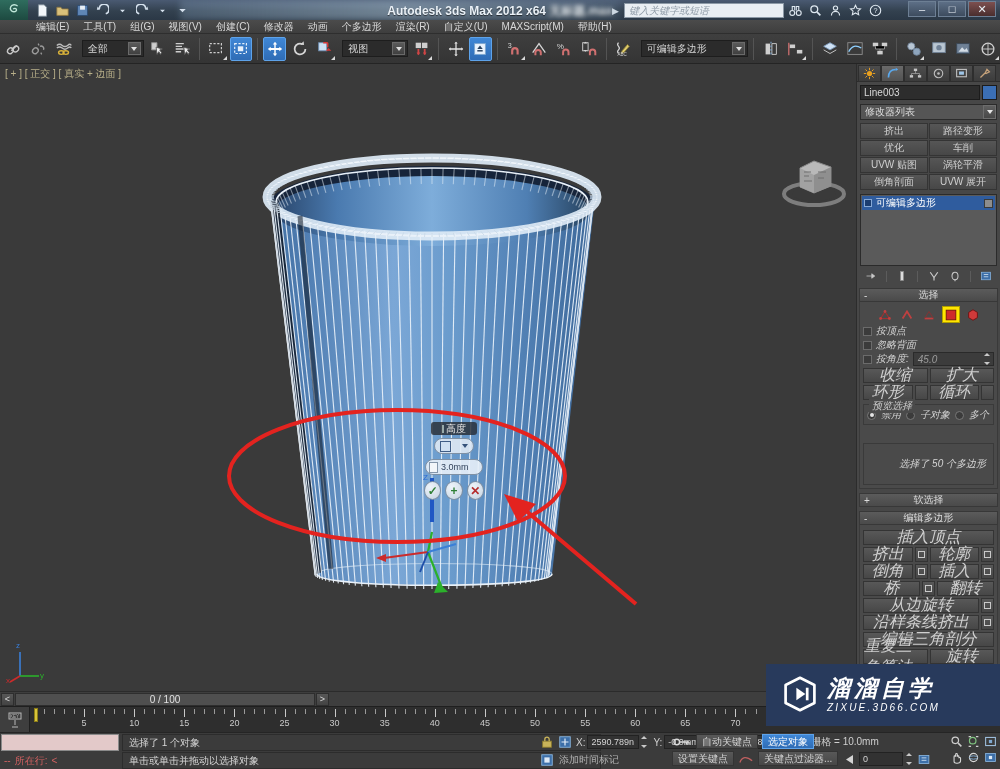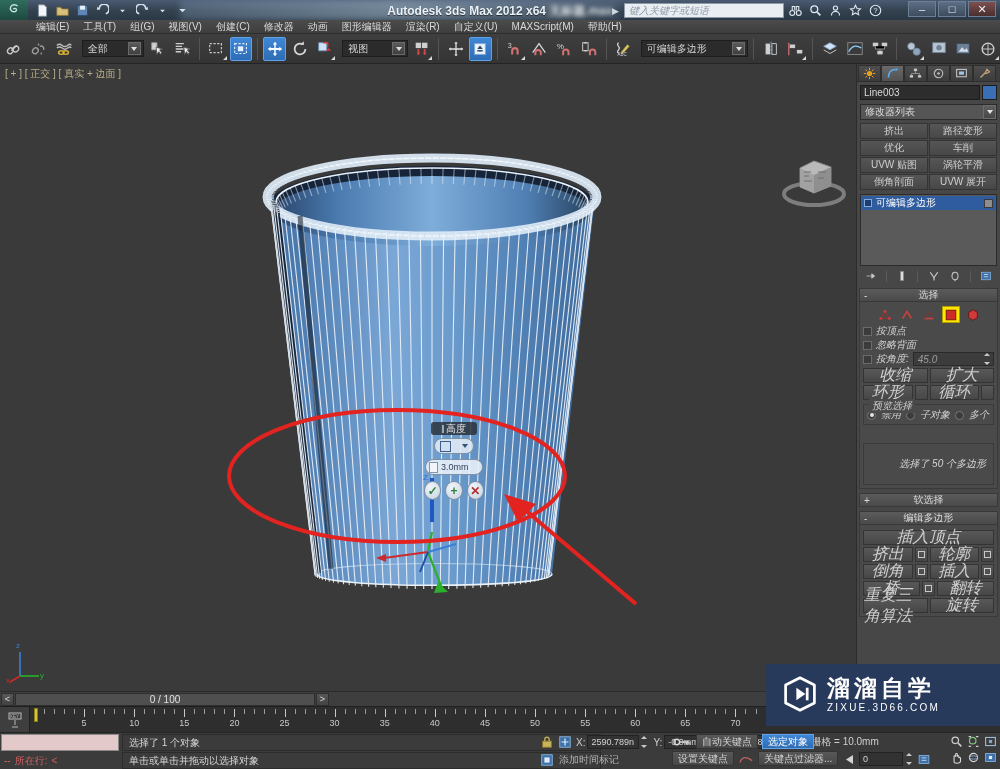--- a/index.html
+++ b/index.html
@@ -244,21 +244,21 @@
      background:radial-gradient(circle at 35% 30%, #eef4fa, #c6d3e0);
      border:1px solid #7e90a4; display:flex;align-items:center;justify-content:center;
      font-size:12px; font-weight:bold;}
   .cbtn.ok{ color:#2f7f36;} .cbtn.add{ color:#2f7f36;} .cbtn.cancel{ color:#b52d2d;}
 
   
   .watermark{
     position:absolute; left:766px; top:664px; width:234px; height:62px;
     background:#283a5c; display:flex; align-items:center; gap:9px; padding-left:16px;
   }
-  .wm-text{ color:#fff; }
+  .wm-text{ color:#fff;font-style:italic; }
   .wm-main{ font-size:23px; letter-spacing:4px; font-weight:bold; line-height:25px;}
   .wm-sub{ font-size:10px; letter-spacing:2.2px; line-height:13px;}
   .wm-logo svg{width:36px;height:36px;}
   .red-arrow, .red-ellipse{ position:absolute; pointer-events:none; }
 </style>
 </head>
 <body>
 
 <div id="app">
 
@@ -351,21 +351,21 @@
   </div>
 
   <div class="menubar" id="menubar">
       <div class="mi">编辑(E)</div>
       <div class="mi">工具(T)</div>
       <div class="mi">组(G)</div>
       <div class="mi">视图(V)</div>
       <div class="mi">创建(C)</div>
       <div class="mi">修改器</div>
       <div class="mi">动画</div>
-      <div class="mi">图形编辑器</div>
+      <div class="mi">个多边形</div>
       <div class="mi">渲染(R)</div>
       <div class="mi">自定义(U)</div>
       <div class="mi">MAXScript(M)</div>
       <div class="mi">帮助(H)</div>
     </div>
 
   <div class="toolbar">
     <div class="tb">
         <svg viewBox="0 0 20 20">
           <path d="M7 12l6-6M5 9a3 3 0 014 4l-2 2a3 3 0 01-4-4z" fill="none" stroke="#c9c9c9" stroke-width="1.6"></path>
@@ -1130,20 +1130,37 @@
               </span>
             </div>
             <div class="btnrow">
               <span class="pbtn">桥</span>
               <span class="miniset">
                 <span class="box"></span>
               </span>
               <span class="pbtn">翻转</span>
             </div>
           </div>
+        <div id="epwide">
+            <div class="btnrow">
+              <span class="pbtn">从边旋转</span>
+              <span class="miniset">
+                <span class="box"></span>
+              </span>
+            </div>
+            <div class="btnrow">
+              <span class="pbtn">沿样条线挤出</span>
+              <span class="miniset">
+                <span class="box"></span>
+              </span>
+            </div>
+            <div class="btnrow">
+              <span class="pbtn">编辑三角剖分</span>
+            </div>
+          </div>
         <div class="btnrow">
           <span class="pbtn">重复三角算法</span>
           <span class="pbtn">旋转</span>
         </div>
       </div>
     </div>
   </div>
 
   <div class="trackbar-top">
     <span class="tb-arrow">&lt;</span>

